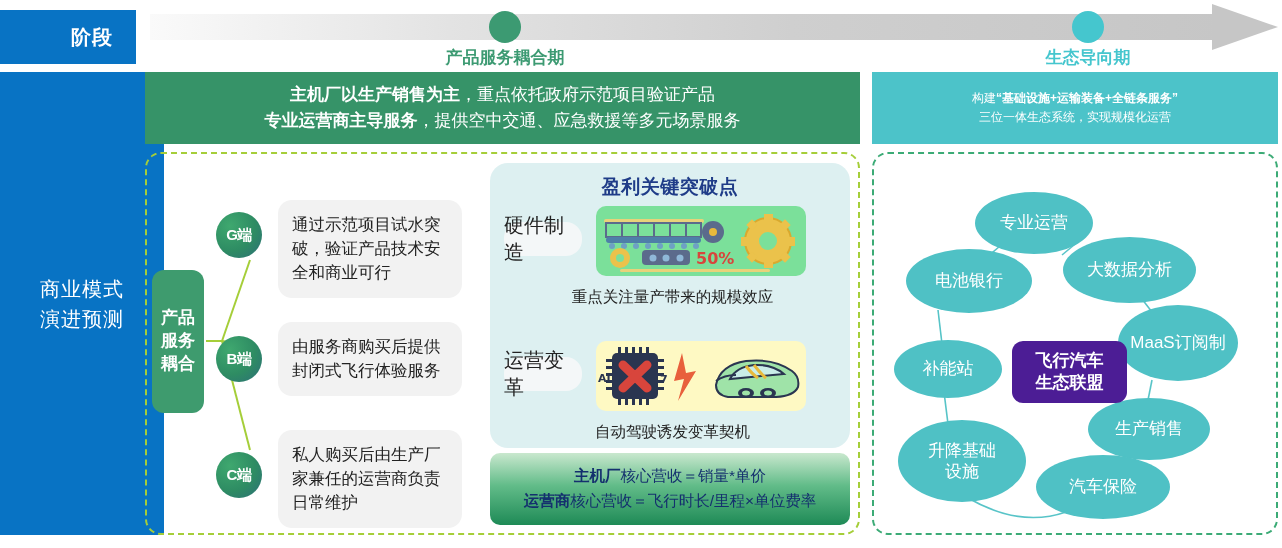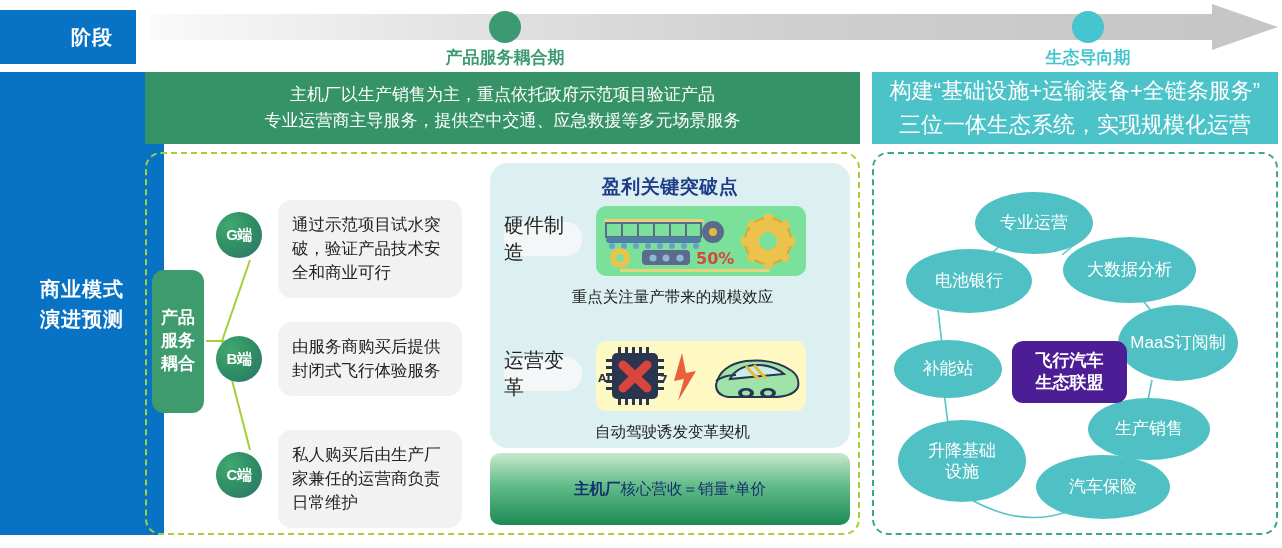--- a/index.html
+++ b/index.html
@@ -15,21 +15,21 @@
   .rail-stage {
     position: absolute; left: 0; top: 10px; width: 136px; height: 54px;
     background: #0873C4; color: #fff;
     display: flex; align-items: center; justify-content: center;
     font-size: 20px; font-weight: bold; letter-spacing: 1px; padding-left: 48px;
   }
   .rail-mode {
     position: absolute; left: 0; top: 72px; width: 164px; height: 463px;
     background: #0873C4; color: #fff;
     display: flex; flex-direction: column; align-items: center; justify-content: center;
-    font-size: 20px; font-weight: bold; line-height: 1.5; letter-spacing: 1px;
+    font-size: 20px; font-weight: normal; line-height: 1.5; letter-spacing: 1px;
   }
 
   
   .timeline { position: absolute; left: 150px; top: 8px; width: 1128px; height: 60px; }
   .arrow-bar {
     position: absolute; left: 0; top: 6px; width: 1070px; height: 26px;
     background: linear-gradient(90deg, #fafafa 0%, #e3e3e3 28%, #cfcfcf 60%, #c6c6c6 100%);
   }
   .arrow-head {
     position: absolute; left: 1062px; top: -4px; width: 0; height: 0;
@@ -53,23 +53,23 @@
     position: absolute; color: #fff;
     display: flex; flex-direction: column; align-items: center; justify-content: center;
     line-height: 1.55;
   }
   .banner-left {
     left: 145px; top: 72px; width: 715px; height: 72px;
     background: #369368; font-size: 17px;
   }
   .banner-right {
     left: 872px; top: 72px; width: 406px; height: 72px;
-    background: #4CC3C9; font-size: 22px;
-  }
-  .banner b { font-weight: normal; }
+    background: #4CC3C9; font-size: 12px;
+  }
+  .banner b { font-weight: bold; }
 
   
   .panel-left {
     position: absolute; left: 145px; top: 152px; width: 715px; height: 383px;
     border: 2px dashed #A5CE39; border-radius: 16px;
   }
   .panel-right {
     position: absolute; left: 872px; top: 152px; width: 406px; height: 383px;
     border: 2px dashed #3CAB76; border-radius: 16px;
   }
@@ -340,20 +340,23 @@
     </g>
   </svg>
 </div>
 
 <div class="mint-cap two">自动驾驶诱发变革契机</div>
 
 <div class="formula">
   <div>
     <b>主机厂</b><span>核心营收＝销量*单价</span>
   </div>
+  <div>
+    <b>运营商</b><span>核心营收＝飞行时长/里程×单位费率</span>
+  </div>
 </div>
 
 <div class="bubble" style="left:975px;top:192px;width:118px;height:62px;">专业运营</div>
 <div class="bubble" style="left:1063px;top:237px;width:133px;height:66px;">大数据分析</div>
 <div class="bubble" style="left:906px;top:249px;width:126px;height:64px;">电池银行</div>
 <div class="bubble" style="left:1118px;top:305px;width:120px;height:76px;">MaaS订阅制</div>
 <div class="bubble" style="left:894px;top:340px;width:108px;height:58px;">补能站</div>
 <div class="bubble" style="left:1088px;top:398px;width:122px;height:62px;">生产销售</div>
 <div class="bubble" style="left:898px;top:420px;width:128px;height:82px;padding:0 22px;">升降基础设施</div>
 <div class="bubble" style="left:1036px;top:455px;width:134px;height:64px;">汽车保险</div>

